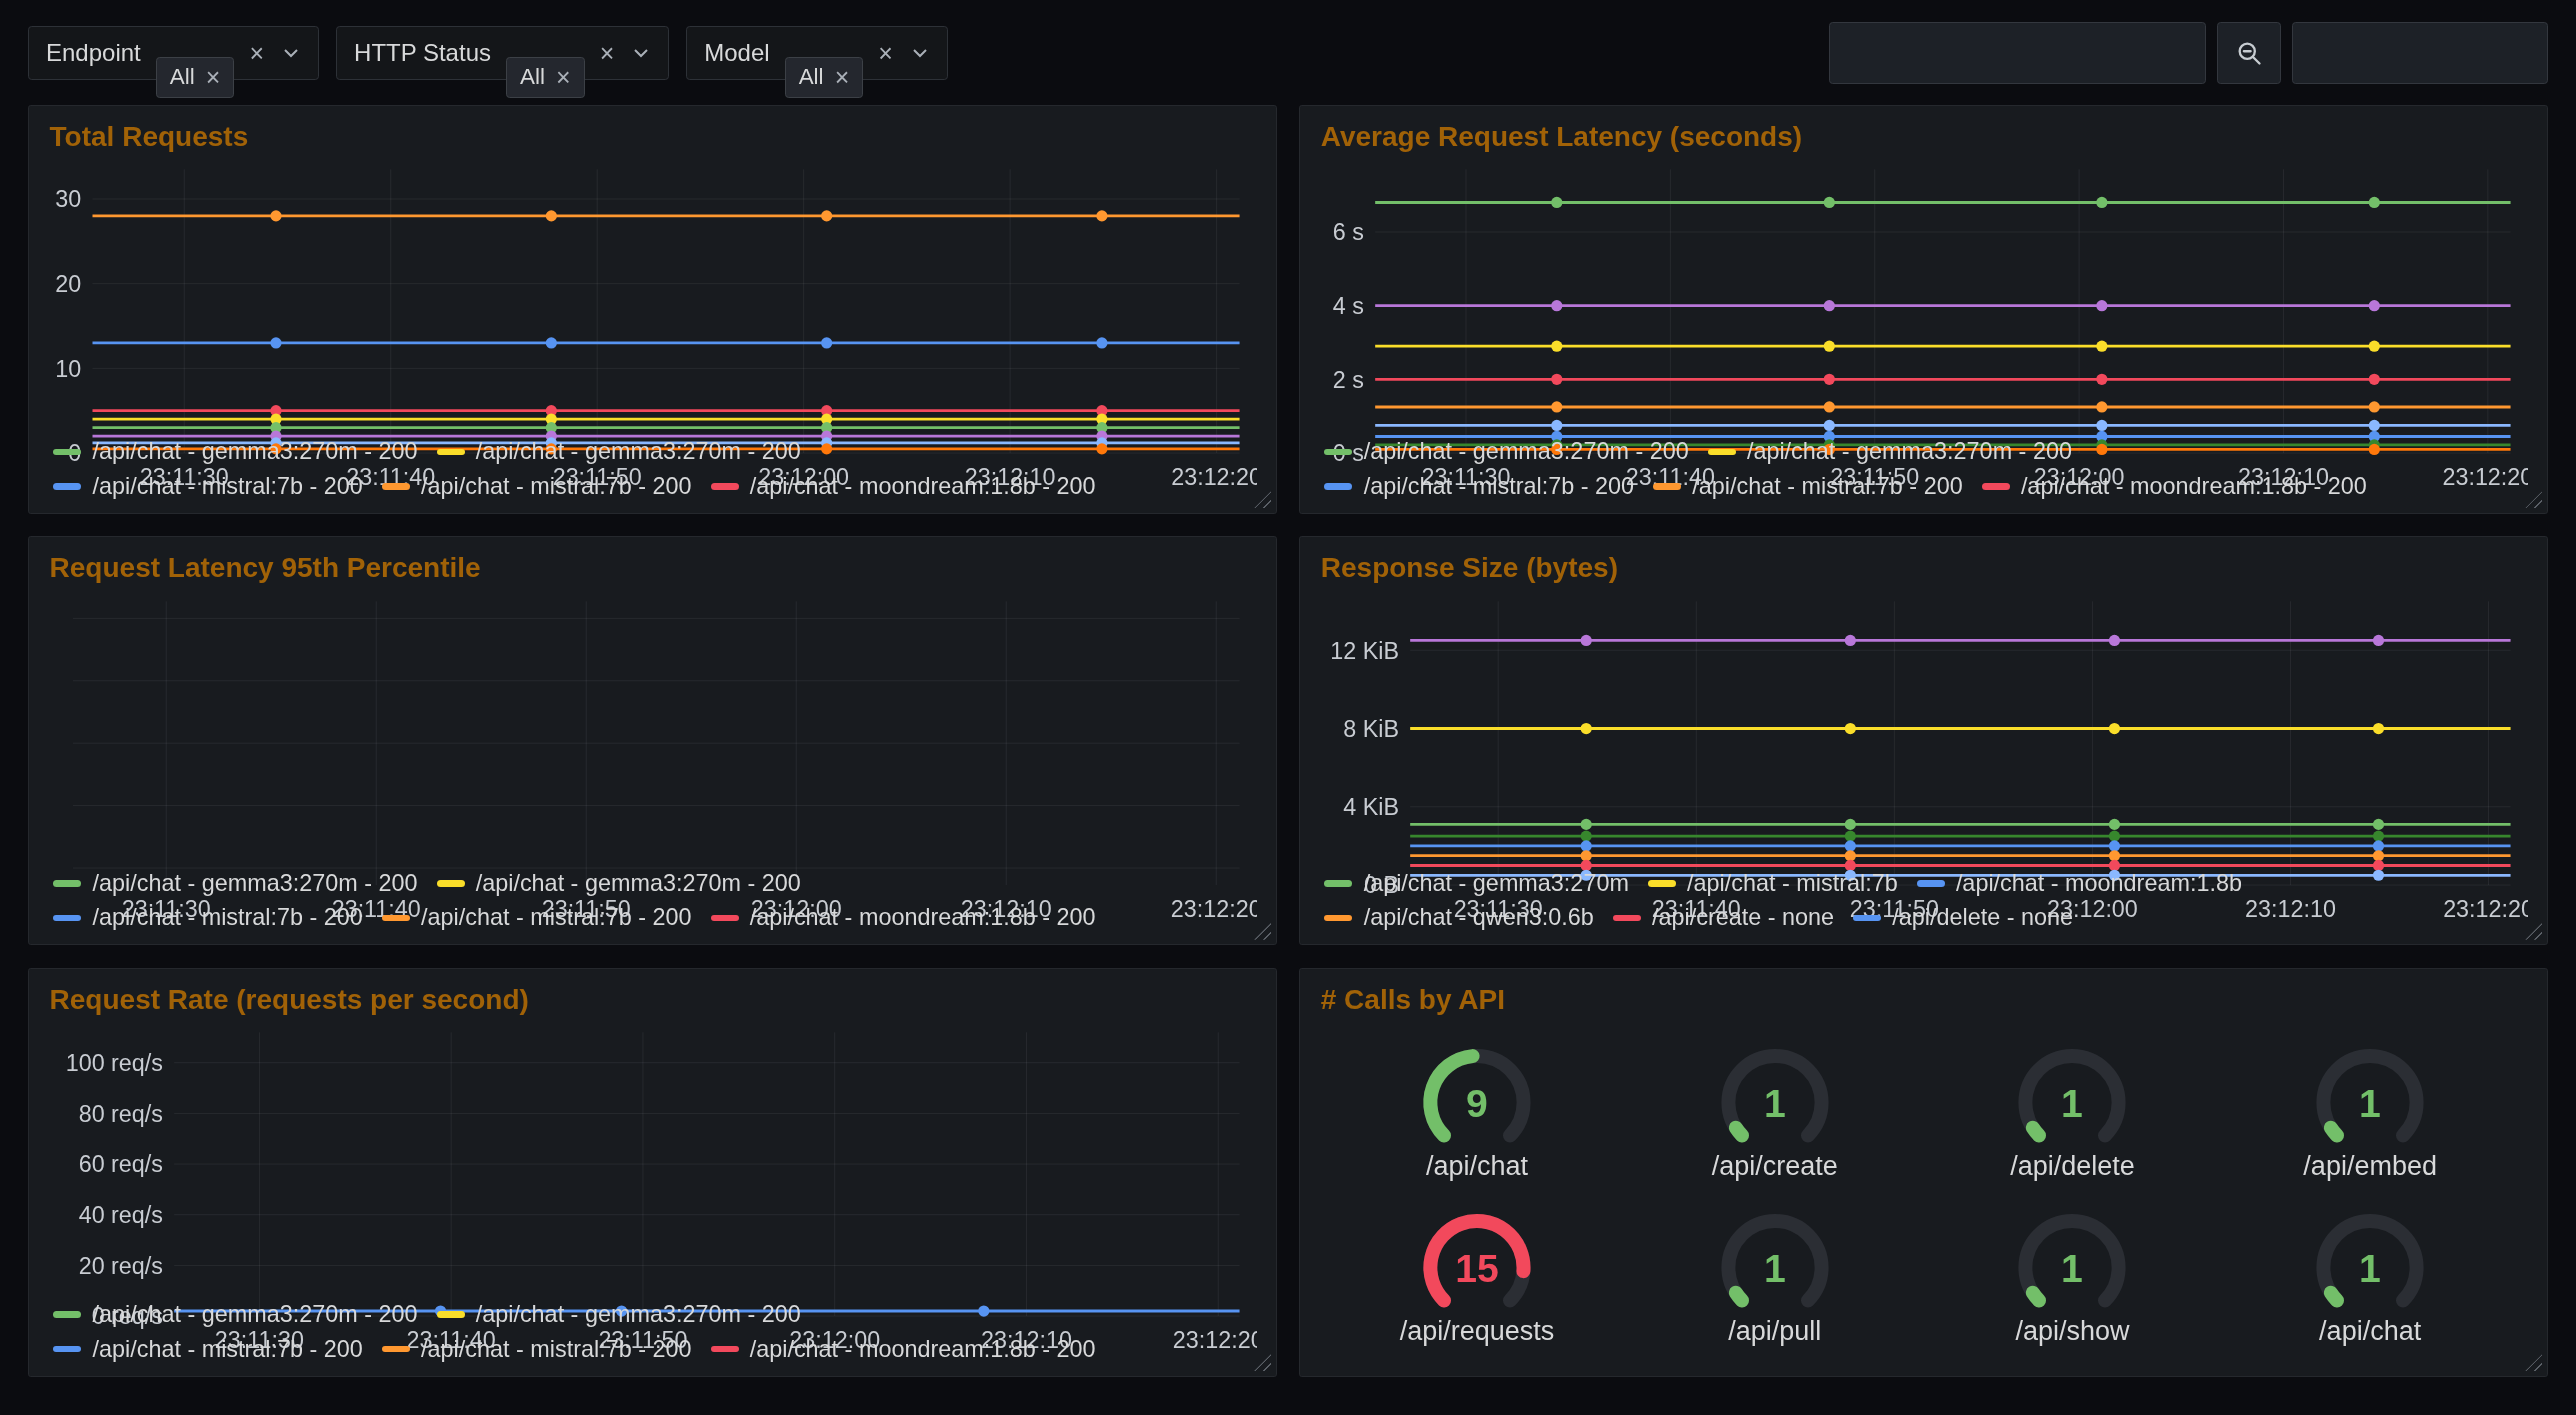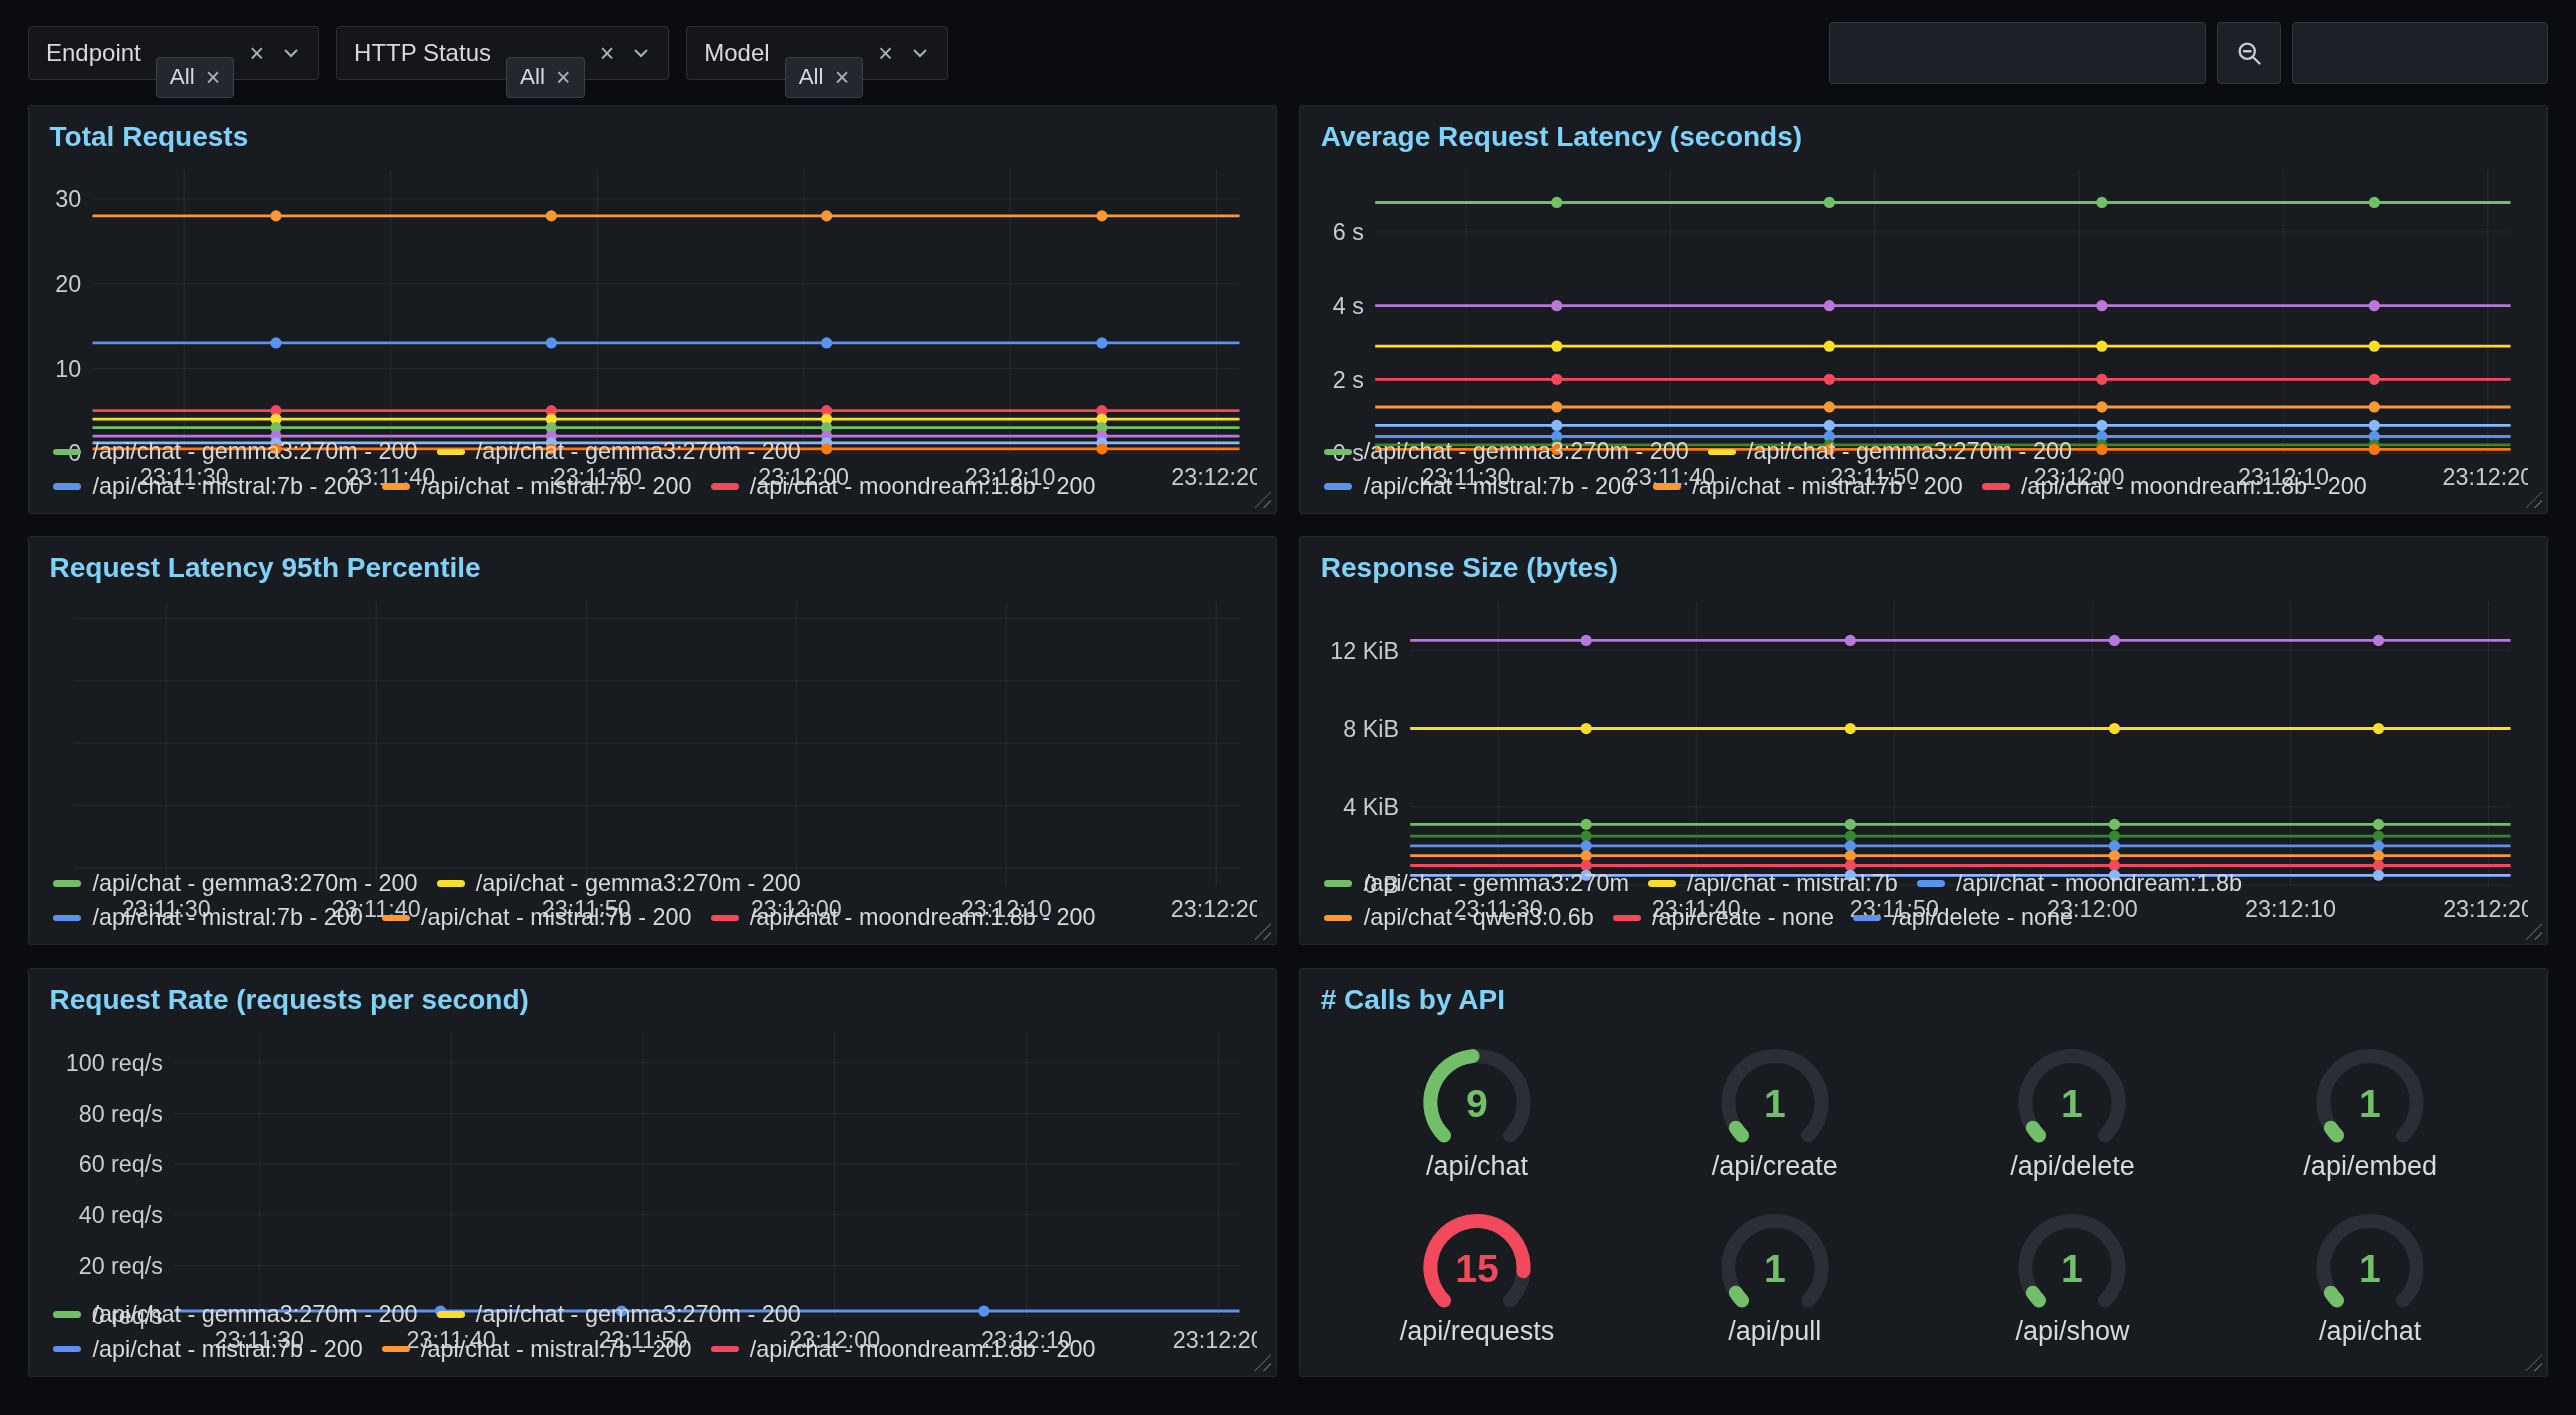--- a/index.html
+++ b/index.html
@@ -54,21 +54,21 @@
   .grid {
     display: grid; grid-template-columns: 1fr 1fr; gap: 22.4px;
     grid-auto-rows: 409px; padding: 0 28px 24px 28px;
   }
   .panel {
     position: relative; display: flex; flex-direction: column;
     background: #181b1f; border: 0.9px solid #25282d; border-radius: 2.8px;
     padding: 13px 18.7px 11.2px 18.7px; overflow: hidden;
   }
   .panel-title {
-    font-size: 28px; font-weight: 600; color: #7dd3fc;
+    font-size: 28px; font-weight: 600; color: #a16207;
     margin: 1.9px 0 7.5px 1.9px; cursor: pointer;
   }
   .chart { flex: 1; min-height: 0; }
   .legend { display: flex; flex-direction: column; gap: 7.5px; margin: 3.7px 0 1.9px 5.6px; }
   .legend-row { display: flex; gap: 19px; flex-wrap: nowrap; }
   .legend-item { display: flex; align-items: center; gap: 11.2px; font-size: 23.4px; color: #d8d9da; cursor: pointer; white-space: nowrap; }
   .swatch { width: 28px; height: 6.5px; border-radius: 3.7px; flex: 0 0 auto; }
   .resize-handle {
     position: absolute; right: 4.7px; bottom: 4.7px; width: 17px; height: 17px; cursor: nwse-resize;
     background: repeating-linear-gradient(135deg, transparent 0 4.7px, #5a5f66 4.7px 6.5px);

